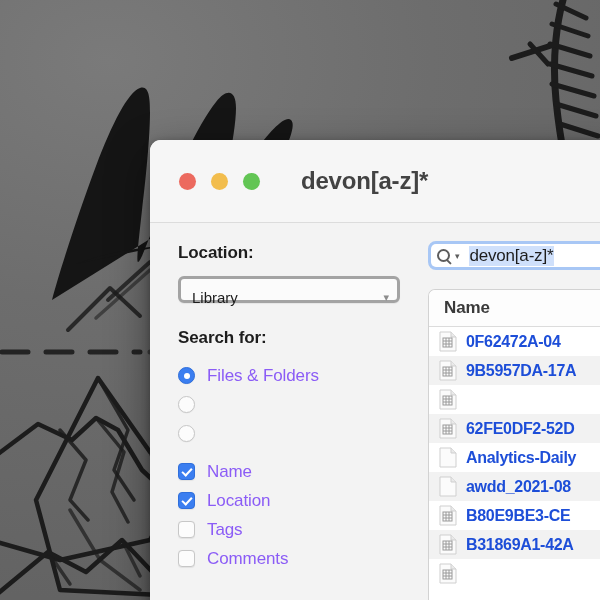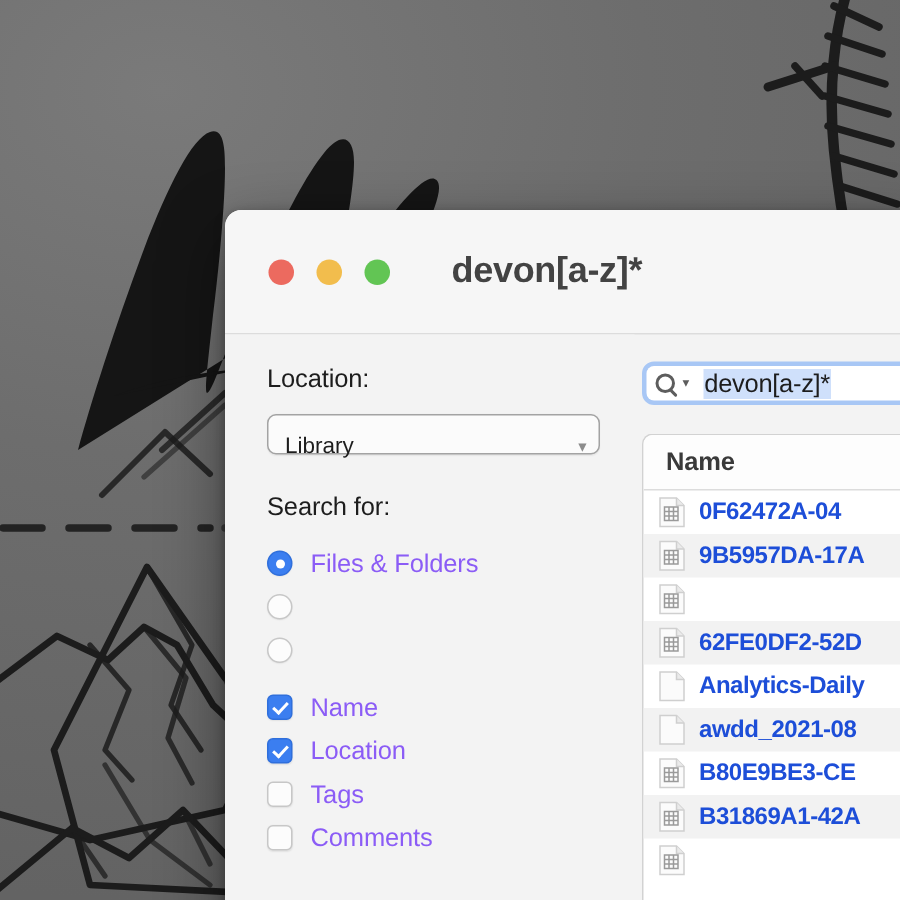--- a/index.html
+++ b/index.html
@@ -49,27 +49,27 @@
   
   #winbody{display:flex;height:397px;}
 
   
   #sidebar{
     width:273px;box-sizing:border-box;
     padding:20px 0 0 28px;
     background:#f3f3f3;
   }
   .group-label{
-    font-size:17px;font-weight:normal;color:#1d1d1d;
+    font-size:17px;font-weight:bold;color:#1d1d1d;
     margin:0 0 13px 0;letter-spacing:-.1px;
   }
   #loc-select{
     width:222px;height:27px;box-sizing:border-box;
     background:#fbfbfb;
-    border:1px solid #a3a3a3;border-radius:6px;
+    border:3px solid #a3a3a3;border-radius:6px;
     display:flex;align-items:center;justify-content:space-between;
     padding:16px 8px 0 11px;
     font-size:15px;color:#1d1d1d;
     box-shadow:0 .5px 1px rgba(0,0,0,.06);
   }
   #loc-select .chev{font-size:11px;color:#8c8c8c;}
 
   .section-gap{height:25px;}
 
   .opt{display:flex;align-items:center;height:29px;}

